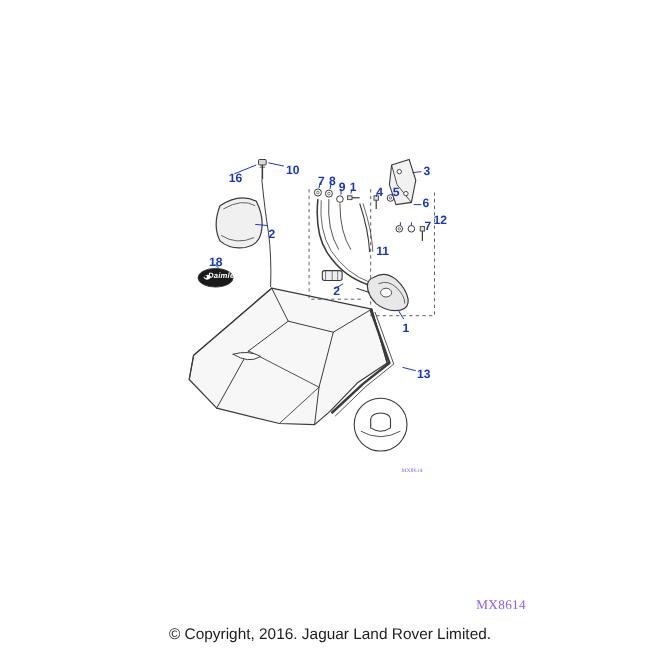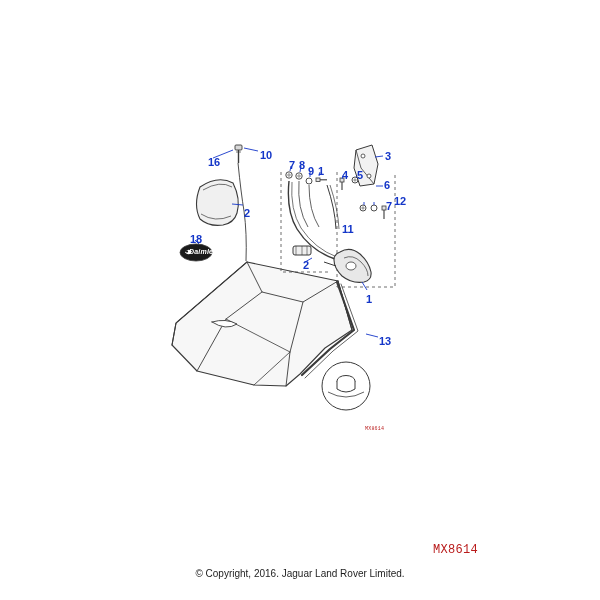--- a/index.html
+++ b/index.html
@@ -32,43 +32,43 @@
     color: #1436c8;
     font-family: "Liberation Sans", sans-serif;
     font-size: 11px;
     font-weight: bold;
     line-height: 11px;
     white-space: nowrap;
     user-select: none;
   }
   .partcode {
     position: absolute;
-    color: #b91c1c;
-    font-family: Liberation Mono, monospace;
+    color: #8b5cf6;
+    font-family: Liberation Serif, serif;
     white-space: nowrap;
   }
   #code-main {
     left: 433px;
     top: 543px;
     font-size: 12px;
     letter-spacing: 0.3px;
   }
   #code-small {
     left: 365px;
     top: 426px;
     font-size: 5px;
     letter-spacing: 0.2px;
   }
   #copyright {
     position: absolute;
     left: 0;
     top: 568px;
     width: 600px;
     text-align: center;
-    font-size: 10px;
+    font-size: 14px;
     color: #1d1d1d;
     font-family: "Liberation Sans", sans-serif;
   }
   #logo-badge {
     position: absolute;
     left: 179px;
     top: 243px;
     width: 34px;
     height: 19px;
   }

